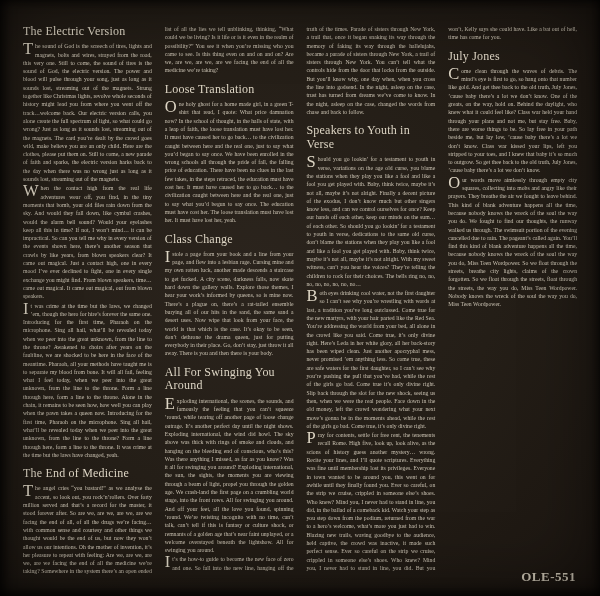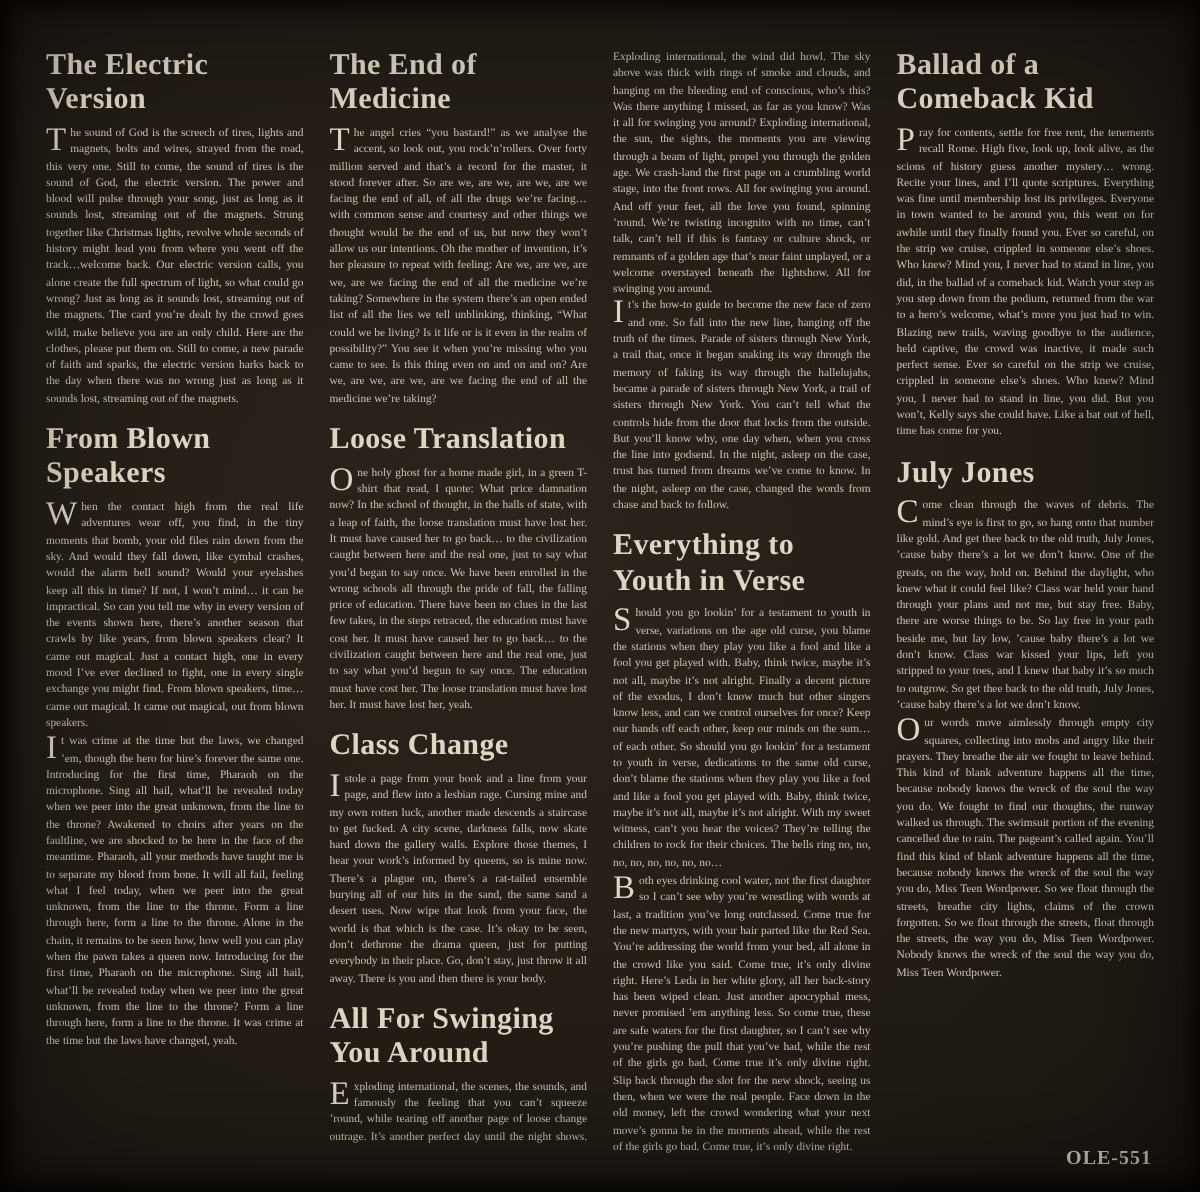--- a/index.html
+++ b/index.html
@@ -21,53 +21,52 @@
   .columns {
     position:absolute; top:25px; left:23px; right:23px; bottom:16px;
     column-count:4; column-gap:13px; column-fill:auto;
     overflow:hidden;
     text-align:justify;
     hyphens:auto; -webkit-hyphens:auto;
     color:#c9c1b1;
   }
   .song { break-inside:auto; }
   .song-title {
-    font-size:15px; font-weight:700; letter-spacing:.2px;
+    font-size:12px; font-weight:400; letter-spacing:.2px;
     color:#ded6c5; margin:8px 0 3.5px;
     break-after:avoid; text-align:left; line-height:1.15;
   }
   .song:first-child .song-title { margin-top:0; }
   .lyrics {
     font-size:5.7px; line-height:8.3px; margin:0 0 1px;
     word-spacing:.1px;
   }
   .lyrics::first-letter {
     float:left;
     font-size:16.5px; line-height:12.5px;
     padding:1px 2px 0 0;
     color:#ded6c5;
   }
   .catalog {
     position:absolute; right:24px; bottom:11px;
-    font-size:10px; font-weight:700; letter-spacing:.5px;
+    font-size:13px; font-weight:700; letter-spacing:.5px;
     color:#cfc7b6;
   }
 </style>
 </head>
 <body>
 
 <div class="page">
   <div class="columns" id="columns">
   <section class="song">
     <h2 class="song-title">The Electric Version</h2>
     <p class="lyrics">The sound of God is the screech of tires, lights and magnets, bolts and wires, strayed from the road, this very one. Still to come, the sound of tires is the sound of God, the electric version. The power and blood will pulse through your song, just as long as it sounds lost, streaming out of the magnets. Strung together like Christmas lights, revolve whole seconds of history might lead you from where you went off the track…welcome back. Our electric version calls, you alone create the full spectrum of light, so what could go wrong? Just as long as it sounds lost, streaming out of the magnets. The card you’re dealt by the crowd goes wild, make believe you are an only child. Here are the clothes, please put them on. Still to come, a new parade of faith and sparks, the electric version harks back to the day when there was no wrong just as long as it sounds lost, streaming out of the magnets.</p>
   </section>
 
   <section class="song">
-    <h2 class="song-title">From Blown Speakers</h2>
     <p class="lyrics">When the contact high from the real life adventures wear off, you find, in the tiny moments that bomb, your old files rain down from the sky. And would they fall down, like cymbal crashes, would the alarm bell sound? Would your eyelashes keep all this in time? If not, I won’t mind… it can be impractical. So can you tell me why in every version of the events shown here, there’s another season that crawls by like years, from blown speakers clear? It came out magical. Just a contact high, one in every mood I’ve ever declined to fight, one in every single exchange you might find. From blown speakers, time… came out magical. It came out magical, out from blown speakers.</p>
   </section>
 
   <section class="song">
     <p class="lyrics">It was crime at the time but the laws, we changed ’em, though the hero for hire’s forever the same one. Introducing for the first time, Pharaoh on the microphone. Sing all hail, what’ll be revealed today when we peer into the great unknown, from the line to the throne? Awakened to choirs after years on the faultline, we are shocked to be here in the face of the meantime. Pharaoh, all your methods have taught me is to separate my blood from bone. It will all fail, feeling what I feel today, when we peer into the great unknown, from the line to the throne. Form a line through here, form a line to the throne. Alone in the chain, it remains to be seen how, how well you can play when the pawn takes a queen now. Introducing for the first time, Pharaoh on the microphone. Sing all hail, what’ll be revealed today when we peer into the great unknown, from the line to the throne? Form a line through here, form a line to the throne. It was crime at the time but the laws have changed, yeah.</p>
   </section>
 
   <section class="song">
     <h2 class="song-title">The End of Medicine</h2>
     <p class="lyrics">The angel cries “you bastard!” as we analyse the accent, so look out, you rock’n’rollers. Over forty million served and that’s a record for the master, it stood forever after. So are we, are we, are we, are we facing the end of all, of all the drugs we’re facing… with common sense and courtesy and other things we thought would be the end of us, but now they won’t allow us our intentions. Oh the mother of invention, it’s her pleasure to repeat with feeling: Are we, are we, are we, are we facing the end of all the medicine we’re taking? Somewhere in the system there’s an open ended list of all the lies we tell unblinking, thinking, “What could we be living? Is it life or is it even in the realm of possibility?” You see it when you’re missing who you came to see. Is this thing even on and on and on? Are we, are we, are we, are we facing the end of all the medicine we’re taking?</p>
@@ -86,30 +85,29 @@
   <section class="song">
     <h2 class="song-title">All For Swinging You Around</h2>
     <p class="lyrics">Exploding international, the scenes, the sounds, and famously the feeling that you can’t squeeze ’round, while tearing off another page of loose change outrage. It’s another perfect day until the night shows. Exploding international, the wind did howl. The sky above was thick with rings of smoke and clouds, and hanging on the bleeding end of conscious, who’s this? Was there anything I missed, as far as you know? Was it all for swinging you around? Exploding international, the sun, the sights, the moments you are viewing through a beam of light, propel you through the golden age. We crash-land the first page on a crumbling world stage, into the front rows. All for swinging you around. And off your feet, all the love you found, spinning ’round. We’re twisting incognito with no time, can’t talk, can’t tell if this is fantasy or culture shock, or remnants of a golden age that’s near faint unplayed, or a welcome overstayed beneath the lightshow. All for swinging you around.</p>
   </section>
 
   <section class="song">
     <p class="lyrics">It’s the how-to guide to become the new face of zero and one. So fall into the new line, hanging off the truth of the times. Parade of sisters through New York, a trail that, once it began snaking its way through the memory of faking its way through the hallelujahs, became a parade of sisters through New York, a trail of sisters through New York. You can’t tell what the controls hide from the door that locks from the outside. But you’ll know why, one day when, when you cross the line into godsend. In the night, asleep on the case, trust has turned from dreams we’ve come to know. In the night, asleep on the case, changed the words from chase and back to follow.</p>
   </section>
 
   <section class="song">
-    <h2 class="song-title">Everything to Youth in Verse</h2>
+    <h2 class="song-title">Speakers to Youth in Verse</h2>
     <p class="lyrics">Should you go lookin’ for a testament to youth in verse, variations on the age old curse, you blame the stations when they play you like a fool and like a fool you get played with. Baby, think twice, maybe it’s not all, maybe it’s not alright. Finally a decent picture of the exodus, I don’t know much but other singers know less, and can we control ourselves for once? Keep our hands off each other, keep our minds on the sum… of each other. So should you go lookin’ for a testament to youth in verse, dedications to the same old curse, don’t blame the stations when they play you like a fool and like a fool you get played with. Baby, think twice, maybe it’s not all, maybe it’s not alright. With my sweet witness, can’t you hear the voices? They’re telling the children to rock for their choices. The bells ring no, no, no, no, no, no, no, no…</p>
   </section>
 
   <section class="song">
     <p class="lyrics">Both eyes drinking cool water, not the first daughter so I can’t see why you’re wrestling with words at last, a tradition you’ve long outclassed. Come true for the new martyrs, with your hair parted like the Red Sea. You’re addressing the world from your bed, all alone in the crowd like you said. Come true, it’s only divine right. Here’s Leda in her white glory, all her back-story has been wiped clean. Just another apocryphal mess, never promised ’em anything less. So come true, these are safe waters for the first daughter, so I can’t see why you’re pushing the pull that you’ve had, while the rest of the girls go bad. Come true it’s only divine right. Slip back through the slot for the new shock, seeing us then, when we were the real people. Face down in the old money, left the crowd wondering what your next move’s gonna be in the moments ahead, while the rest of the girls go bad. Come true, it’s only divine right.</p>
   </section>
 
   <section class="song">
-    <h2 class="song-title">Ballad of a Comeback Kid</h2>
     <p class="lyrics">Pray for contents, settle for free rent, the tenements recall Rome. High five, look up, look alive, as the scions of history guess another mystery… wrong. Recite your lines, and I’ll quote scriptures. Everything was fine until membership lost its privileges. Everyone in town wanted to be around you, this went on for awhile until they finally found you. Ever so careful, on the strip we cruise, crippled in someone else’s shoes. Who knew? Mind you, I never had to stand in line, you did, in the ballad of a comeback kid. Watch your step as you step down from the podium, returned from the war to a hero’s welcome, what’s more you just had to win. Blazing new trails, waving goodbye to the audience, held captive, the crowd was inactive, it made such perfect sense. Ever so careful on the strip we cruise, crippled in someone else’s shoes. Who knew? Mind you, I never had to stand in line, you did. But you won’t, Kelly says she could have. Like a bat out of hell, time has come for you.</p>
   </section>
 
   <section class="song">
     <h2 class="song-title">July Jones</h2>
     <p class="lyrics">Come clean through the waves of debris. The mind’s eye is first to go, so hang onto that number like gold. And get thee back to the old truth, July Jones, ’cause baby there’s a lot we don’t know. One of the greats, on the way, hold on. Behind the daylight, who knew what it could feel like? Class war held your hand through your plans and not me, but stay free. Baby, there are worse things to be. So lay free in your path beside me, but lay low, ’cause baby there’s a lot we don’t know. Class war kissed your lips, left you stripped to your toes, and I knew that baby it’s so much to outgrow. So get thee back to the old truth, July Jones, ’cause baby there’s a lot we don’t know.</p>
   </section>
 
   <section class="song">
     <p class="lyrics">Our words move aimlessly through empty city squares, collecting into mobs and angry like their prayers. They breathe the air we fought to leave behind. This kind of blank adventure happens all the time, because nobody knows the wreck of the soul the way you do. We fought to find our thoughts, the runway walked us through. The swimsuit portion of the evening cancelled due to rain. The pageant’s called again. You’ll find this kind of blank adventure happens all the time, because nobody knows the wreck of the soul the way you do, Miss Teen Wordpower. So we float through the streets, breathe city lights, claims of the crown forgotten. So we float through the streets, float through the streets, the way you do, Miss Teen Wordpower. Nobody knows the wreck of the soul the way you do, Miss Teen Wordpower.</p>

